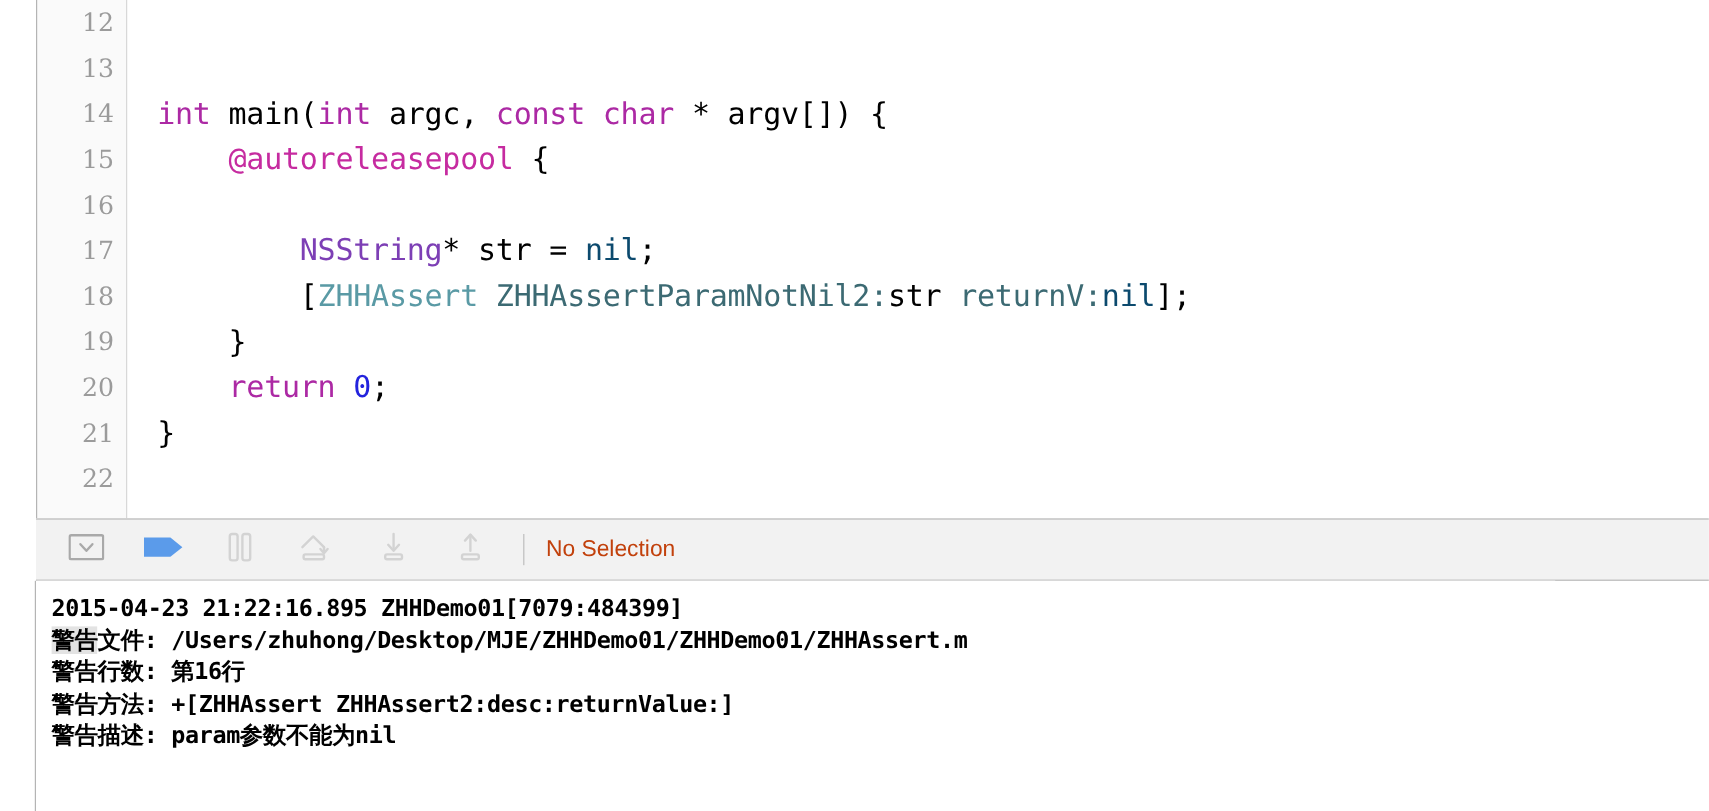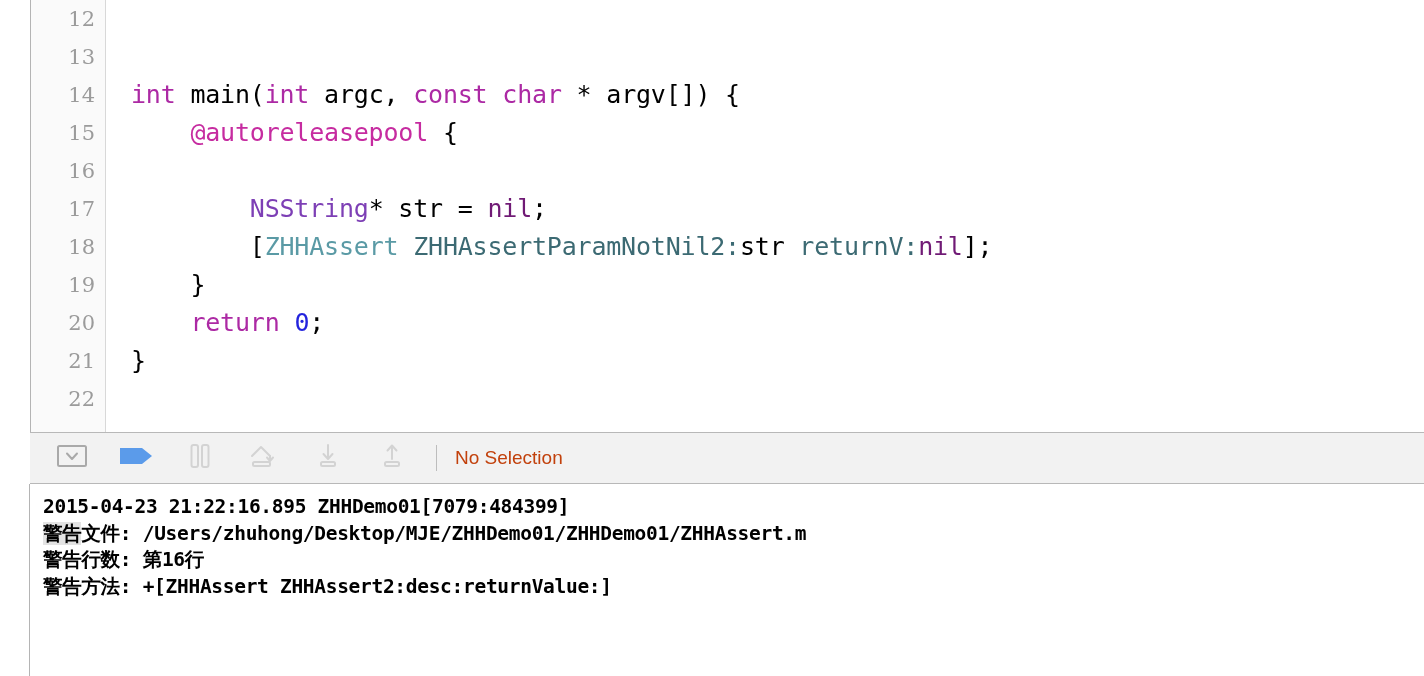--- a/index.html
+++ b/index.html
@@ -84,21 +84,21 @@
     line-height: 38px;
     white-space: pre;
     font-family: "DejaVu Sans Mono", monospace;
     font-size: 25px;
     color: #000000;
     letter-spacing: -0.2px;
   }
   .kw      { color: #ac29a4; }   
   .kwpink  { color: #c62ba0; }   
   .type    { color: #7d3fb5; text-align: center; }   
-  .nil     { color: #701a75; margin-top: 44px; }   
+  .nil     { color: #0c4a6e; margin-top: 44px; }   
   .num     { color: #2323dd; }   
   .cls     { color: #5a9aa5; }   
   .sel     { color: #3c6a73; }   
   .plain   { color: #000000; }
 
   
   #debug-bar {
     position: absolute;
     left: 30px; top: 432px;
     width: 1394px;
@@ -277,14 +277,15 @@
   </div>
 </div>
 
 <div id="console-wrap">
   <div id="console-left-strip"></div>
   <div id="console">
       <div class="console-line"><span>2015-04-23 21:22:16.895 ZHHDemo01[7079:484399]</span></div>
       <div class="console-line"><span class="hl">警告</span><span>文件: /Users/zhuhong/Desktop/MJE/ZHHDemo01/ZHHDemo01/ZHHAssert.m</span></div>
       <div class="console-line"><span>警告行数: 第16行</span></div>
       <div class="console-line"><span>警告方法: +[ZHHAssert ZHHAssert2:desc:returnValue:]</span></div>
+      <div class="console-line"><span>警告描述: param参数不能为nil</span></div>
     </div>
 </div>
 
 </body></html>

